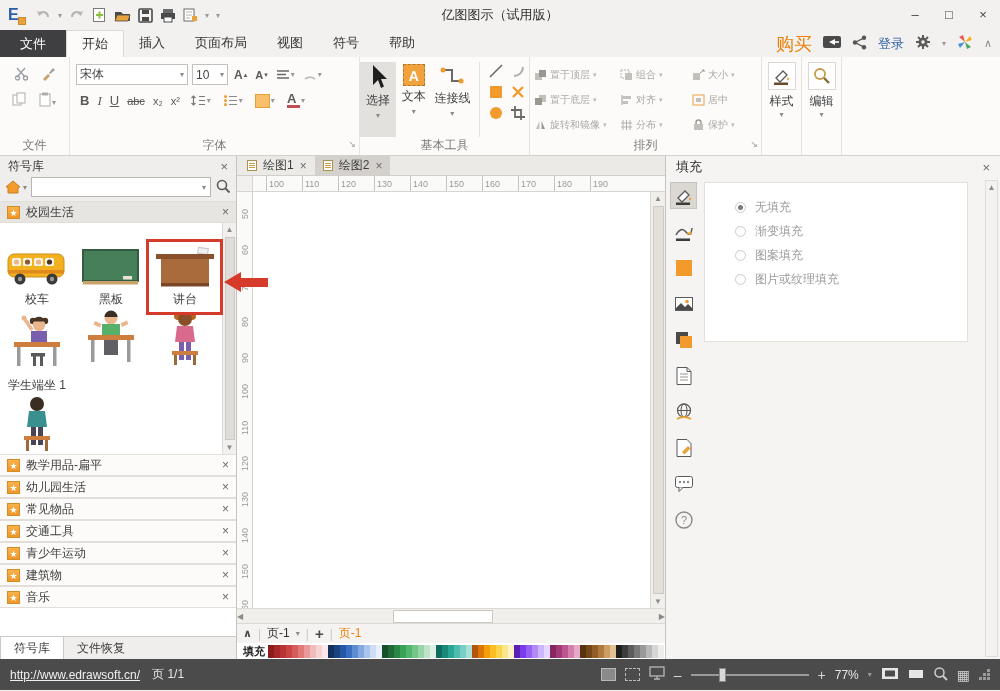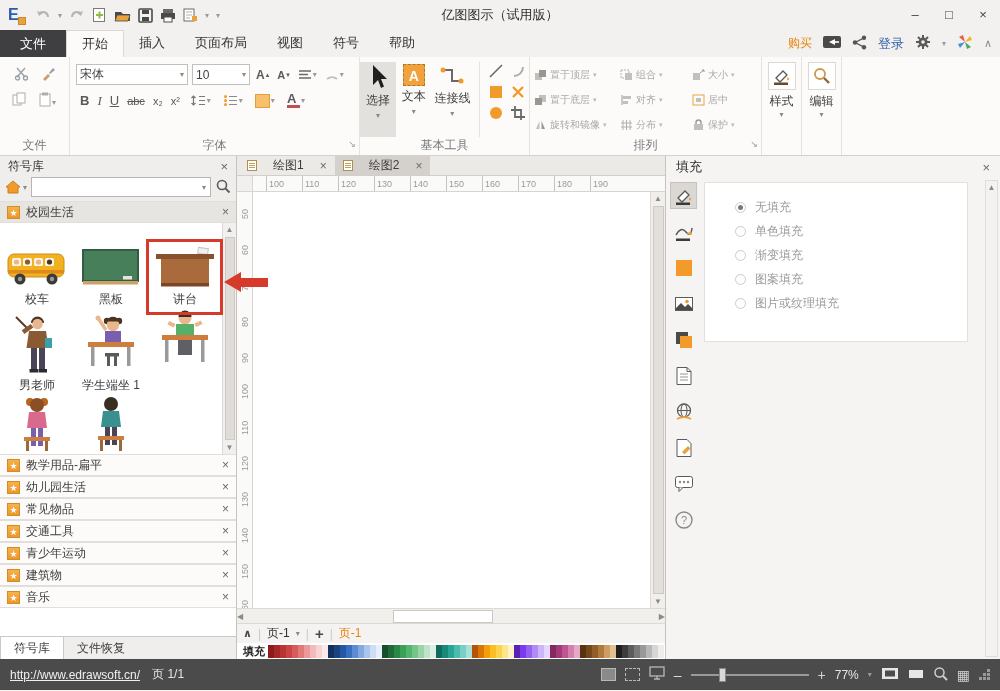--- a/index.html
+++ b/index.html
@@ -18,37 +18,37 @@
   .wincontrols .wc { width:34px; height:26px; text-align:center; line-height:26px; font-size:13px; color:#444; }
   .mini-drop { color:#9a9a9a; font-size:8px; }
 
   
   .menurow { height:27px; display:flex; align-items:stretch; background:#f3f1ef; }
   .file-tab { width:66px; background:#3f3f41; color:#fff; text-align:center; line-height:27px; font-size:13px; }
   .menu-tabs { display:flex; }
   .menu-tab { padding:0 15px; line-height:26px; font-size:13px; color:#333; }
   .menu-tab.active { background:#fcfbfa; border:1px solid #dcd9d5; border-bottom:none; }
   .menu-right { margin-left:auto; display:flex; align-items:center; gap:11px; padding-right:8px; }
-  .buy { color:#e8820c; font-size:12px; }
+  .buy { color:#e8820c; font-size:18px; }
   .login { color:#2f5fa5; font-size:13px; }
   .collapse-caret { color:#8a8a8a; font-size:11px; }
 
   
   .ribbon { height:99px; background:#fcfbfa; border-bottom:1px solid #d4d1cd; display:flex; }
   .rgroup { position:relative; border-right:1px solid #e6e3df; display:flex; flex-direction:column; padding-top:5px; }
   .glabel { margin-top:auto; height:18px; line-height:16px; text-align:center; font-size:12px; color:#7a7a7a; position:relative; }
   .launcher { position:absolute; right:3px; bottom:3px; font-size:9px; color:#9a9a9a; }
   .g-clip { width:70px; }
   .cliprow { display:flex; gap:12px; justify-content:center; padding:4px 0; }
   .g-font { width:290px; }
   .fontrow1 { display:flex; align-items:center; gap:4px; padding:2px 6px; }
   .combo { display:flex; align-items:center; border:1px solid #c3c0bb; background:#fff; height:21px; padding:0 3px; font-size:12px; color:#444; }
   .combo .car { margin-left:auto; color:#8a8a8a; font-size:8px; padding-left:4px; }
   .combo.family { width:112px; }
-  .combo.size { width:58px;text-align:center; }
+  .combo.size { width:36px;text-align:center; }
   .fbtn { display:flex; align-items:center; gap:1px; color:#5a5a5a; padding:1px 2px; }
   .fbtn .car { font-size:8px; color:#9a9a9a; }
   .fontrow2 { display:flex; align-items:center; gap:8px; padding:5px 8px 0 10px; font-size:13px; color:#5a5a5a; }
   .bld { font-weight:bold; } .ita { font-style:italic; font-family:"Liberation Serif",serif; }
   .und { text-decoration:underline; } .strk { text-decoration:line-through; font-size:11px; }
   .subsup { font-size:11px; }
   .fontA { font-weight:bold; color:#5a5a5a; line-height:11px; }
   .fontA .bar { height:3px; width:13px; background:#c05050; margin-top:1px; }
   .hl-ico { width:15px; height:14px; background:#f8c06a; border:1px solid #e0a040; }
   .g-basic { width:170px; }
@@ -93,21 +93,21 @@
   .lp-scroll { position:absolute; right:0; top:0; bottom:0; width:14px; background:#f2f0ee; border-left:1px solid #ddd9d5; display:flex; flex-direction:column; align-items:center; }
   .scr-arrow { font-size:8px; color:#8a8a8a; line-height:13px; }
   .lp-scroll .thumb { width:10px; flex:1; margin:1px 0; background:#e0ddd9; border:1px solid #ccc9c5; }
   .lp-tabs { height:23px; margin-top:auto; background:#f0eeec; border-top:1px solid #ccc9c5; display:flex; align-items:stretch; }
   .lp-tab { padding:0 13px; line-height:22px; color:#3e3e3e; }
   .lp-tab.active { background:#fff; border-right:1px solid #ccc9c5; border-left:1px solid #ccc9c5; }
 
   
   .canvas-area { flex:1; display:flex; flex-direction:column; min-width:0; }
   .c-tabs { height:20px; background:#eceae7; display:flex; align-items:stretch; border-bottom:1px solid #d2cfcb; padding-left:2px; }
-  .c-tab { display:flex; align-items:center; gap:16px; padding:4px 8px; font-size:12px; color:#3e3e3e; }
+  .c-tab { display:flex; align-items:center; gap:6px; padding:4px 8px; font-size:12px; color:#3e3e3e; }
   .c-tab.active { background:#d4d1cd; }
   .c-tab .x { color:#6a6a6a; }
   .pgico { width:10px; height:11px; background:#fff; border:1px solid #b09050; position:relative; }
   .pgico::after { content:""; position:absolute; left:1px; top:2px; width:6px; height:1px; background:#c9a050; box-shadow:0 2px 0 #c9a050,0 4px 0 #c9a050; }
   .c-rulerrow { height:16px; display:flex; background:#fafaf8; border-bottom:1px solid #d8d5d1; }
   .c-corner { width:16px; background:#f2f0ee; border-right:1px solid #d8d5d1; }
   .c-hruler { flex:1; display:flex; overflow:hidden; padding-left:13px; }
   .c-hruler span { flex:0 0 36px; border-left:1px solid #c6c3bf; font-size:9px; color:#9a9a9a; padding:3px 0 0 2px; }
   .c-body { flex:1; display:flex; min-height:0; }
   .c-vruler { width:16px; background:#fafaf8; border-right:1px solid #d8d5d1; position:relative; overflow:hidden; }
@@ -574,35 +574,20 @@
             <span class="slabel">黑板</span>
           </div>
           <div class="sym">
             <svg width="62" height="46">
                 <rect x="44" y="3" width="10" height="6" fill="#eef0f2" transform="rotate(8 49 6)" stroke="#c9c5c0"></rect>
                 <rect x="2" y="9" width="58" height="5" fill="#8a4f2b"></rect>
                 <rect x="7" y="14" width="48" height="24" fill="#a96a3c"></rect>
                 <rect x="7" y="38" width="48" height="3.5" fill="#7c4526"></rect>
               </svg>
             <span class="slabel">讲台</span>
-          </div>
-          <div class="sym">
-            <svg width="58" height="64">
-                <line x1="8" y1="4" x2="19" y2="15" stroke="#5a3a26" stroke-width="2"></line>
-                <path d="M23 10 a6.5 6.5 0 1 1 13 0 z" fill="#4a3524"></path>
-                <circle cx="29.5" cy="11" r="5.2" fill="#e9b68e"></circle>
-                <path d="M21 18 h17 l2.5 17 h-22 z" fill="#8a5a33"></path>
-                <rect x="14" y="14" width="11" height="4.5" fill="#8a5a33" transform="rotate(-35 19 16)"></rect>
-                <rect x="37" y="25" width="7" height="10" fill="#3aa0a8"></rect>
-                <rect x="23" y="35" width="6" height="21" fill="#4a4456"></rect>
-                <rect x="31" y="35" width="6" height="21" fill="#4a4456"></rect>
-                <rect x="21.5" y="56" width="8.5" height="3.5" fill="#2e2a33"></rect>
-                <rect x="30.5" y="56" width="8.5" height="3.5" fill="#2e2a33"></rect>
-              </svg>
-            <span class="slabel">男老师</span>
           </div>
           <div class="sym">
             <svg width="66" height="64">
                 <line x1="20" y1="5" x2="28" y2="17" stroke="#e9b68e" stroke-width="3.5"></line>
                 <circle cx="20" cy="5" r="2.5" fill="#e9b68e"></circle>
                 <circle cx="29" cy="8" r="3.2" fill="#4a3524"></circle>
                 <circle cx="41" cy="8" r="3.2" fill="#4a3524"></circle>
                 <circle cx="35" cy="12" r="6.2" fill="#e9b68e"></circle>
                 <path d="M29 8.5 a6.2 6.2 0 0 1 12 0 z" fill="#4a3524"></path>
                 <rect x="27" y="18" width="16" height="12" fill="#7a5fae"></rect>
@@ -922,24 +907,20 @@
               </svg>
             </span>
         </div>
         <div class="rp-options">
           <div class="fopt selected">
               <span class="radio"></span>
               <span>无填充</span>
             </div>
           <div class="fopt">
               <span class="radio"></span>
-              <span>单色填充</span>
-            </div>
-          <div class="fopt">
-              <span class="radio"></span>
               <span>渐变填充</span>
             </div>
           <div class="fopt">
               <span class="radio"></span>
               <span>图案填充</span>
             </div>
           <div class="fopt">
               <span class="radio"></span>
               <span>图片或纹理填充</span>
             </div>

